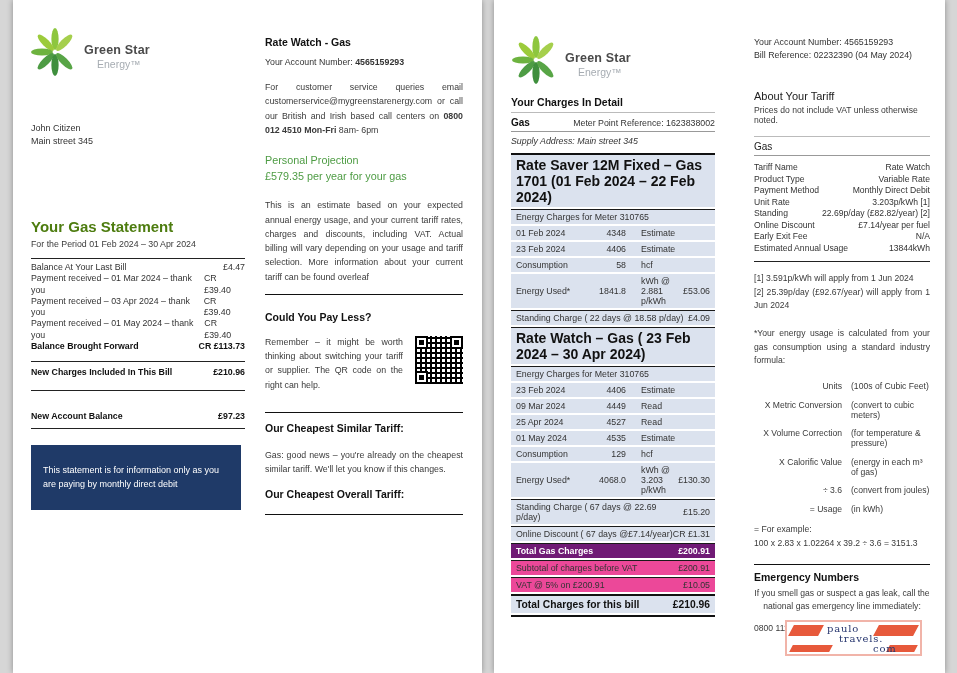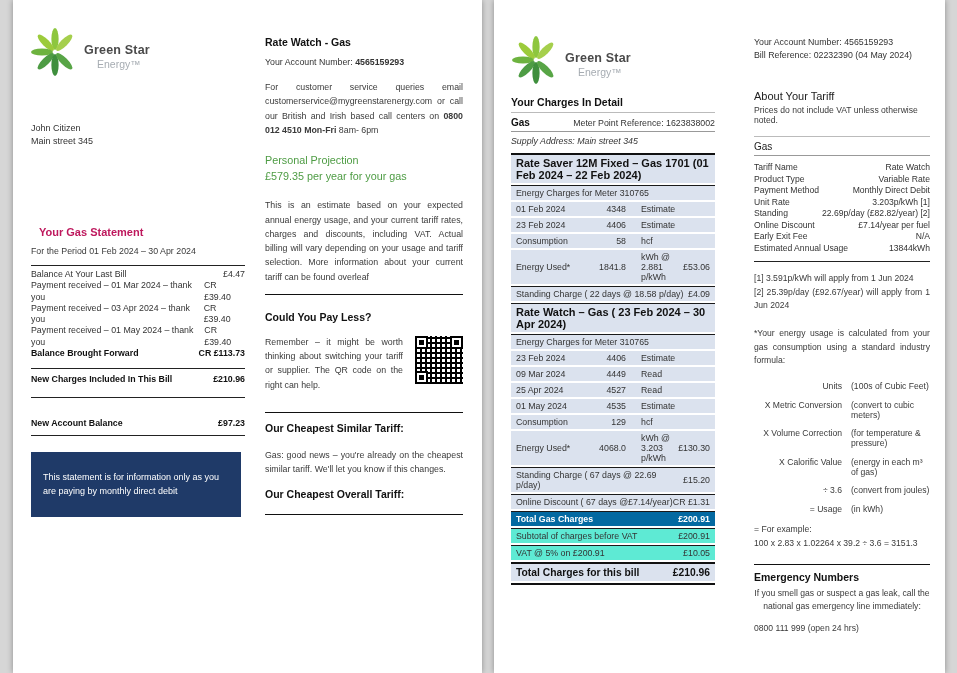--- a/index.html
+++ b/index.html
@@ -14,21 +14,21 @@
   #page1 .logo{left:16px;top:26px;}
   #page2 .logo{left:16px;top:34px;}
   .logo-text{margin-left:3px;margin-top:17px;}
   .logo-name{font-size:12.5px;font-weight:bold;color:#4a4a4a;letter-spacing:.2px;}
   .logo-sub{font-size:10.5px;color:#a6acb2;margin-left:13px;margin-top:1px;}
 
   .recipient{position:absolute;left:18px;top:122px;font-size:9px;color:#333;line-height:1.45;}
 
   
   .p1-left{position:absolute;left:18px;top:218px;width:214px;}
-  .h1{font-size:11px;font-weight:bold;color:#be185d;margin:8px;}
+  .h1{font-size:15px;font-weight:bold;color:#4d7c0f;margin:0;}
   .period{font-size:8.8px;color:#3a3a3a;margin-top:4px;}
   .stbl{margin-top:9px;}
   .sgroup{border-top:1.8px solid #222;padding:3px 0 4px;}
   .srow{display:flex;justify-content:space-between;font-size:8.8px;line-height:11.3px;color:#333;}
   .srow.b{font-weight:bold;color:#111;}
   .send{border-top:1.8px solid #222;height:0;}
   .infobox{margin-top:16px;background:#1f3a68;color:#fff;font-size:9px;line-height:1.6;
            padding:18px 12px;width:210px;box-sizing:border-box;}
 
   
@@ -51,30 +51,30 @@
 
   
   .p2-left{position:absolute;left:17px;top:96px;width:204px;}
   .ctitle{font-size:10.5px;font-weight:bold;color:#111;margin:0 0 3px;}
   .fuelrow{display:flex;justify-content:space-between;align-items:baseline;font-size:8.8px;color:#333;
            margin-top:4px;padding-bottom:3px;border-bottom:1px solid #999;border-top:1px solid #bbb;padding-top:4px;}
   .fuelrow .fb{font-size:10px;font-weight:bold;color:#111;}
   .supply{font-style:italic;font-size:8.8px;color:#333;margin:4px 0 7px;}
   .trow{display:flex;align-items:center;background:#dbe2ee;padding:2px 5px;margin-bottom:2px;
         font-size:8.8px;color:#333;min-height:11px;box-sizing:border-box;}
-  .trow.hd{font-weight:bold;color:#111;font-size:11px;}
+  .trow.hd{font-weight:bold;color:#111;font-size:14px;}
   .sep{border-top:1.6px solid #1a1a1a;}
   .sep2{border-top:2px solid #111;}
   .cl{width:70px;}
   .cv{width:40px;text-align:right;}
   .cu{margin-left:15px;flex:1;}
   .ca{margin-left:auto;}
   .cl2{flex:1;}
-  .trow.navy{background:#0369a1;color:#fff;font-weight:bold;}
-  .trow.white{background:#5eead4;}
+  .trow.navy{background:#701a75;color:#fff;font-weight:bold;}
+  .trow.white{background:#ec4899;}
   .trow.grand{font-weight:bold;font-size:10.3px;color:#111;padding:3px 5px;}
   .tend{border-top:2px solid #111;height:0;}
 
   
   .p2-right{position:absolute;left:260px;top:36px;width:176px;}
   .acct2{font-size:8.8px;color:#333;line-height:1.5;}
   .aboutt{font-size:11px;color:#222;margin:28px 0 3px;}
   .small{font-size:8.6px;color:#3a3a3a;}
   .tarhead{font-size:10px;color:#222;border-top:1px solid #bbb;border-bottom:1px solid #999;
            padding:4px 0 3px;margin-top:11px;}
@@ -418,13 +418,22 @@
       <div>= For example:</div>
       <div>100 x 2.83 x 1.02264 x 39.2 ÷ 3.6 = 3151.3</div>
     </div>
 
     <hr class="erule">
     <div class="etitle">Emergency Numbers</div>
     <div class="small" style="line-height:1.6;text-align:center;">If you smell gas or suspect a gas leak, call the national gas emergency line immediately:</div>
     <div class="enum">0800 111 999 (open 24 hrs)</div>
   </div>
 
+  <div class="stamp">
+    <div class="sh sh1"></div>
+    <div class="sh sh2"></div>
+    <div class="sh sh3"></div>
+    <div class="sh sh4"></div>
+    <span class="stxt st1">paulo</span>
+    <span class="stxt st2">travels.</span>
+    <span class="stxt st3">com</span>
+  </div>
 </div>
 
 </body></html>

